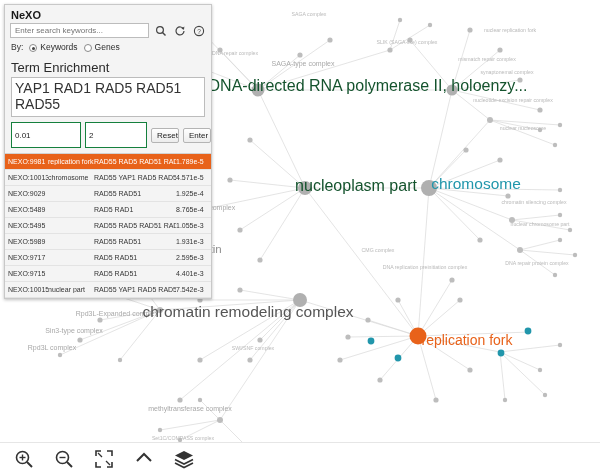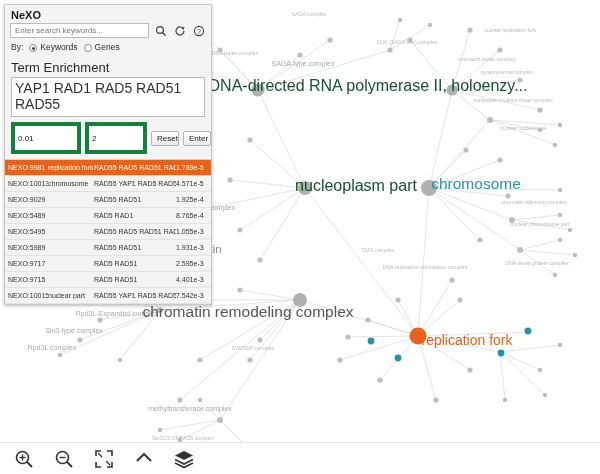--- a/index.html
+++ b/index.html
@@ -158,21 +158,21 @@
   }
 
   .param-row {
     display: flex;
     align-items: center;
     gap: 4px;
     padding: 0 6px 5px 6px;
   }
   .param-input {
     height: 14px;
-    border: 4px solid #15803d;
+    border: 1px solid #15803d;
     background: #fff;
     font-size: 8px;
     padding: 12px 3px;
     box-sizing: border-box;
     font-family: "Liberation Sans", sans-serif;
     color: #222;
   }
   .param-input.a { width: 70px; }
   .param-input.b { width: 62px; }
   .btn {

